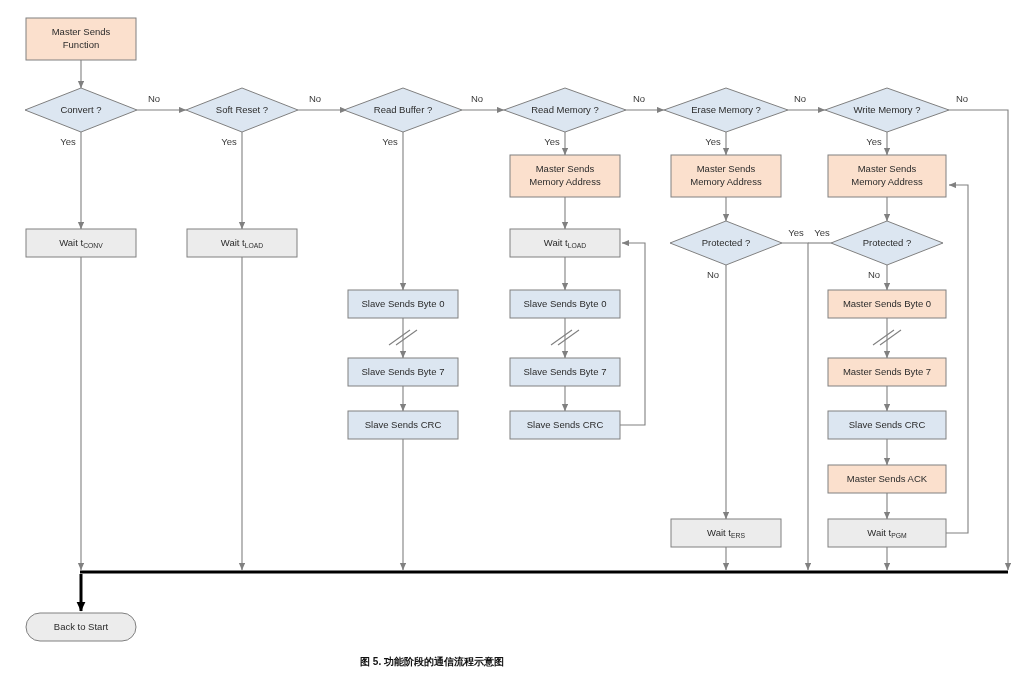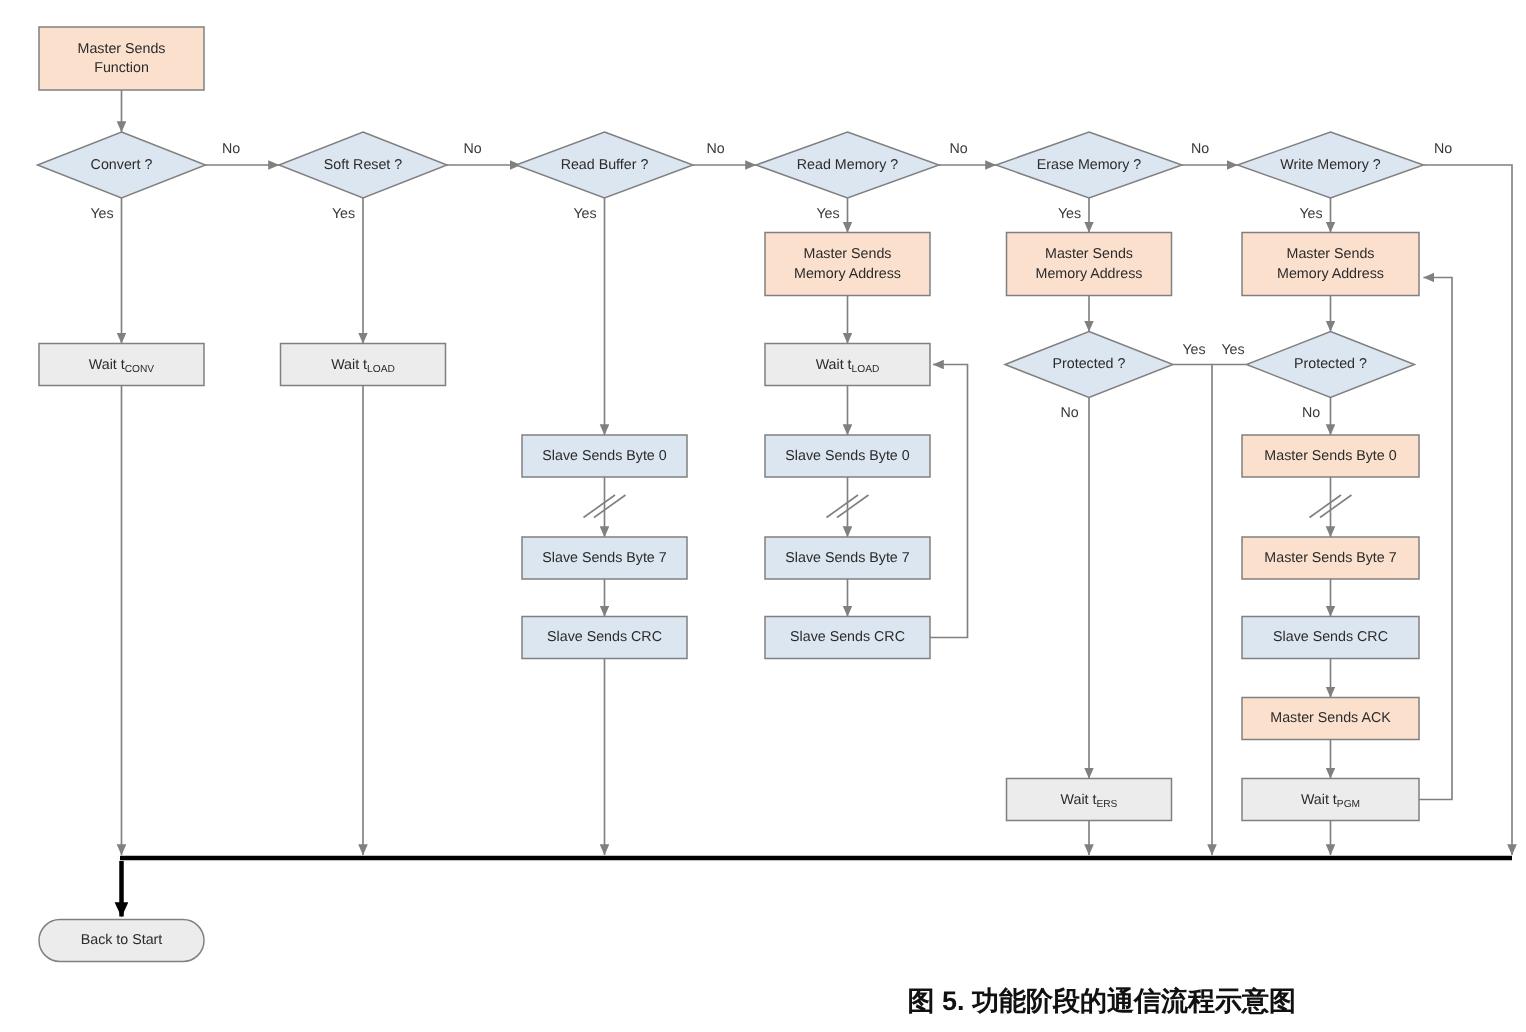--- a/index.html
+++ b/index.html
@@ -10,22 +10,22 @@
   .nodebox.peach{fill:#fbe0cd;}
   .nodebox.blue{fill:#dce6f1;}
   .nodebox.grey{fill:#ececec;}
   .diamond{fill:#dce6f1;stroke:#808080;stroke-width:1;}
   .conn{stroke:#808080;stroke-width:1.1;fill:none;}
   .conn-bold{stroke:#000000;stroke-width:3;fill:none;}
   .breakmark{stroke:#808080;stroke-width:1.1;fill:none;}
   .nlabel{font-family:"Liberation Sans",sans-serif;font-size:9.5px;fill:#2b2b2b;text-anchor:middle;dominant-baseline:middle;}
   .elabel{font-family:"Liberation Sans",sans-serif;font-size:9.5px;fill:#3a3a3a;text-anchor:middle;}
   .sub{font-size:6.8px;}
-  .caption{position:absolute;left:0;width:864px;text-align:right;
-           font-family:"Liberation Sans",sans-serif;font-weight:bold;font-size:18px;color:#111;}
+  .caption{position:absolute;left:0;width:864px;text-align:center;
+           font-family:"Liberation Sans",sans-serif;font-weight:bold;font-size:10px;color:#111;}
 </style>
 </head>
 <body>
 
 <div id="root">
   <svg id="flow" viewBox="0 0 1017 688">
     <defs>
       <marker id="ah" markerWidth="9" markerHeight="9" refX="7.2" refY="3.2" orient="auto" markerUnits="userSpaceOnUse">
         <path d="M0,0 L7.4,3.2 L0,6.4 z" fill="#808080"></path>
       </marker>

